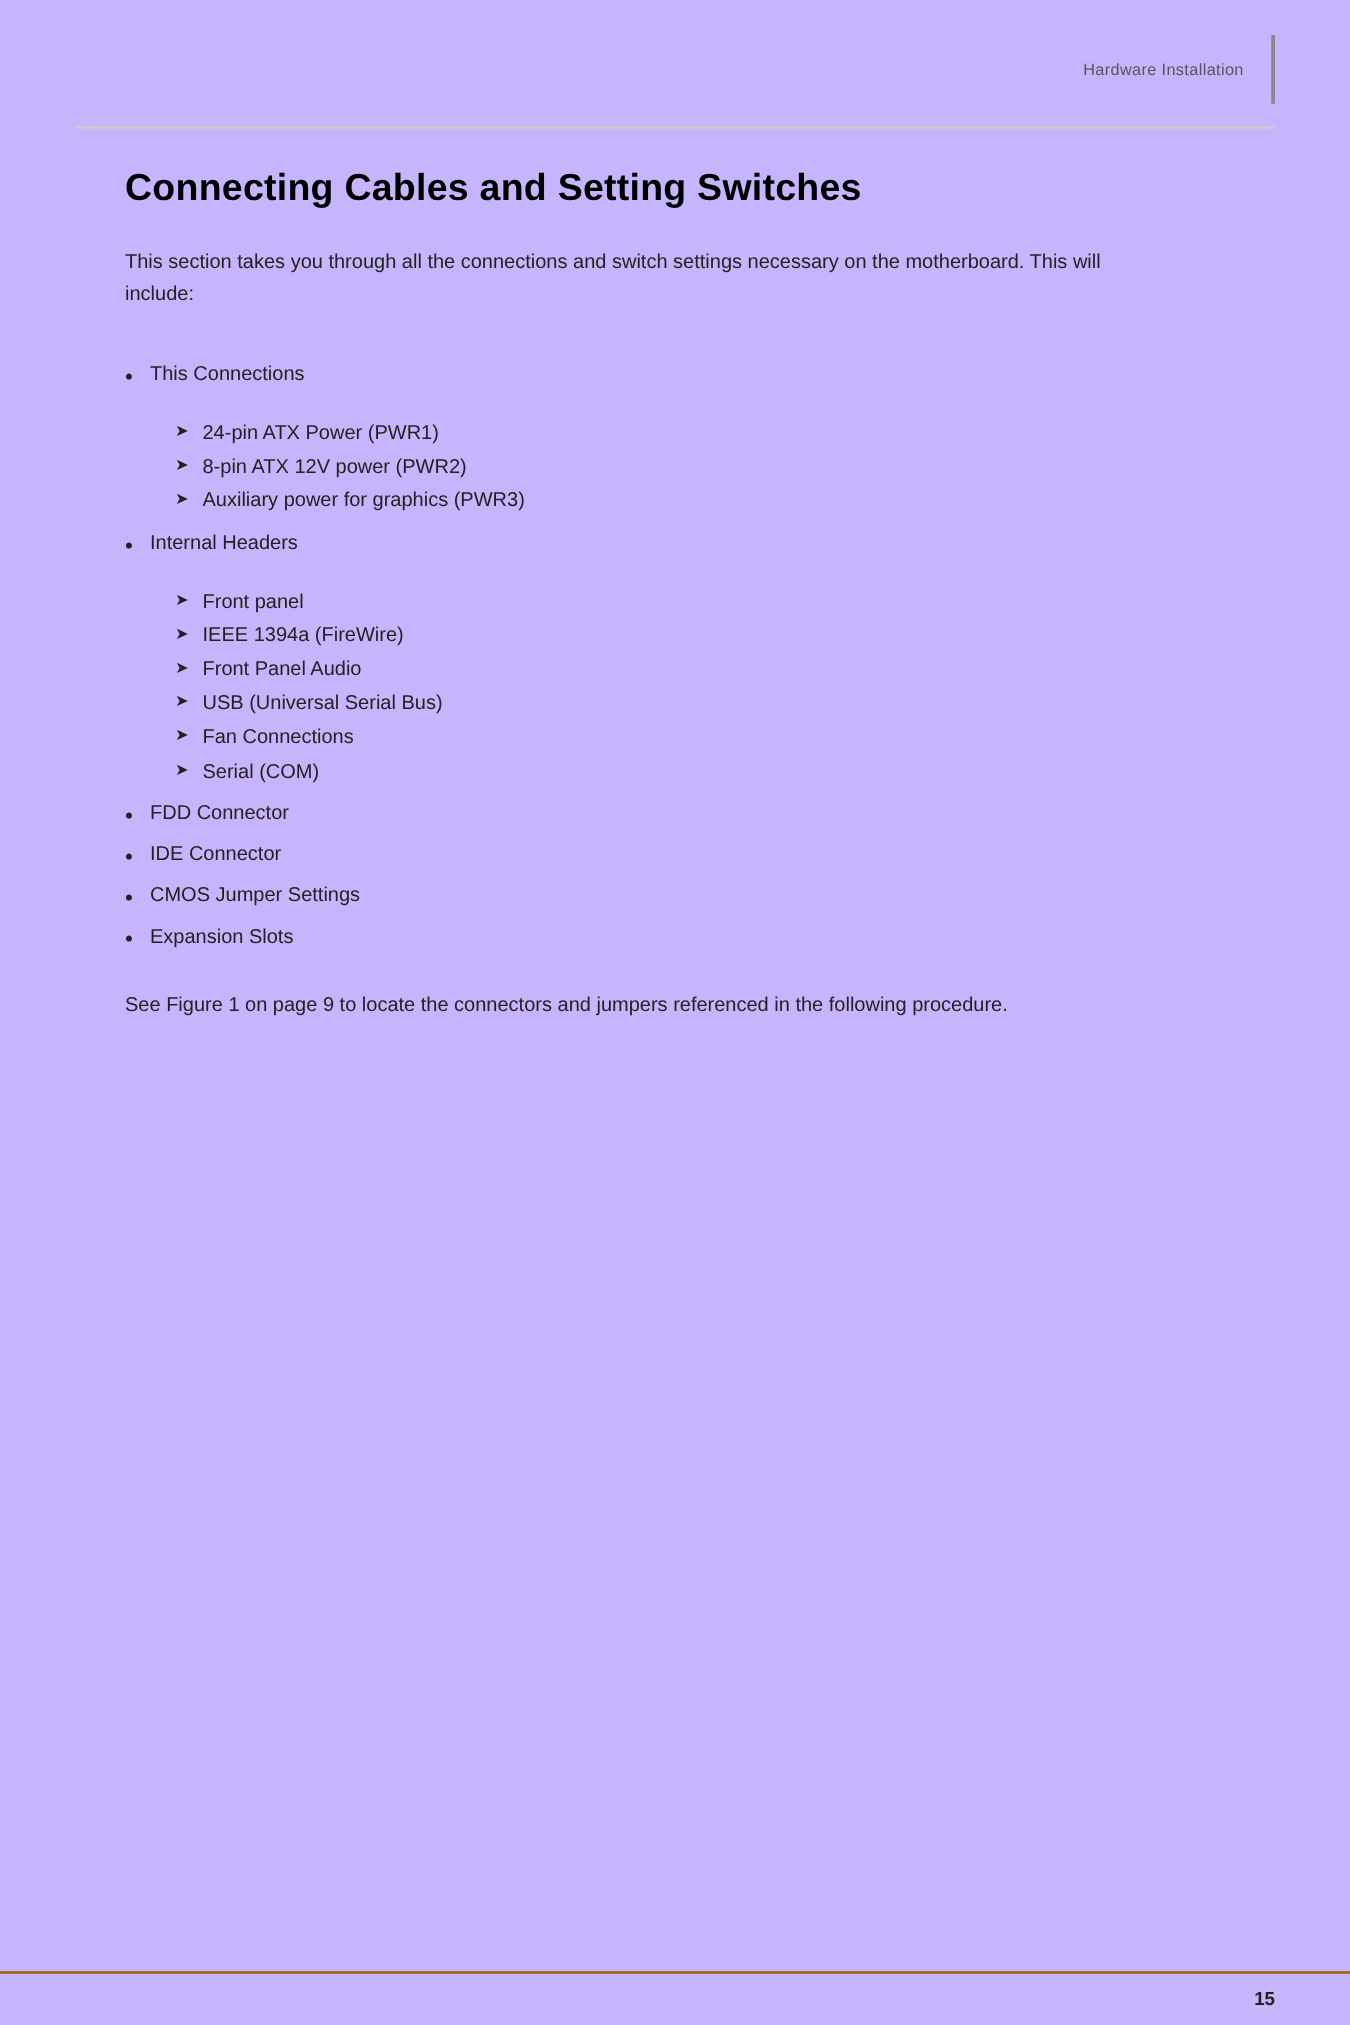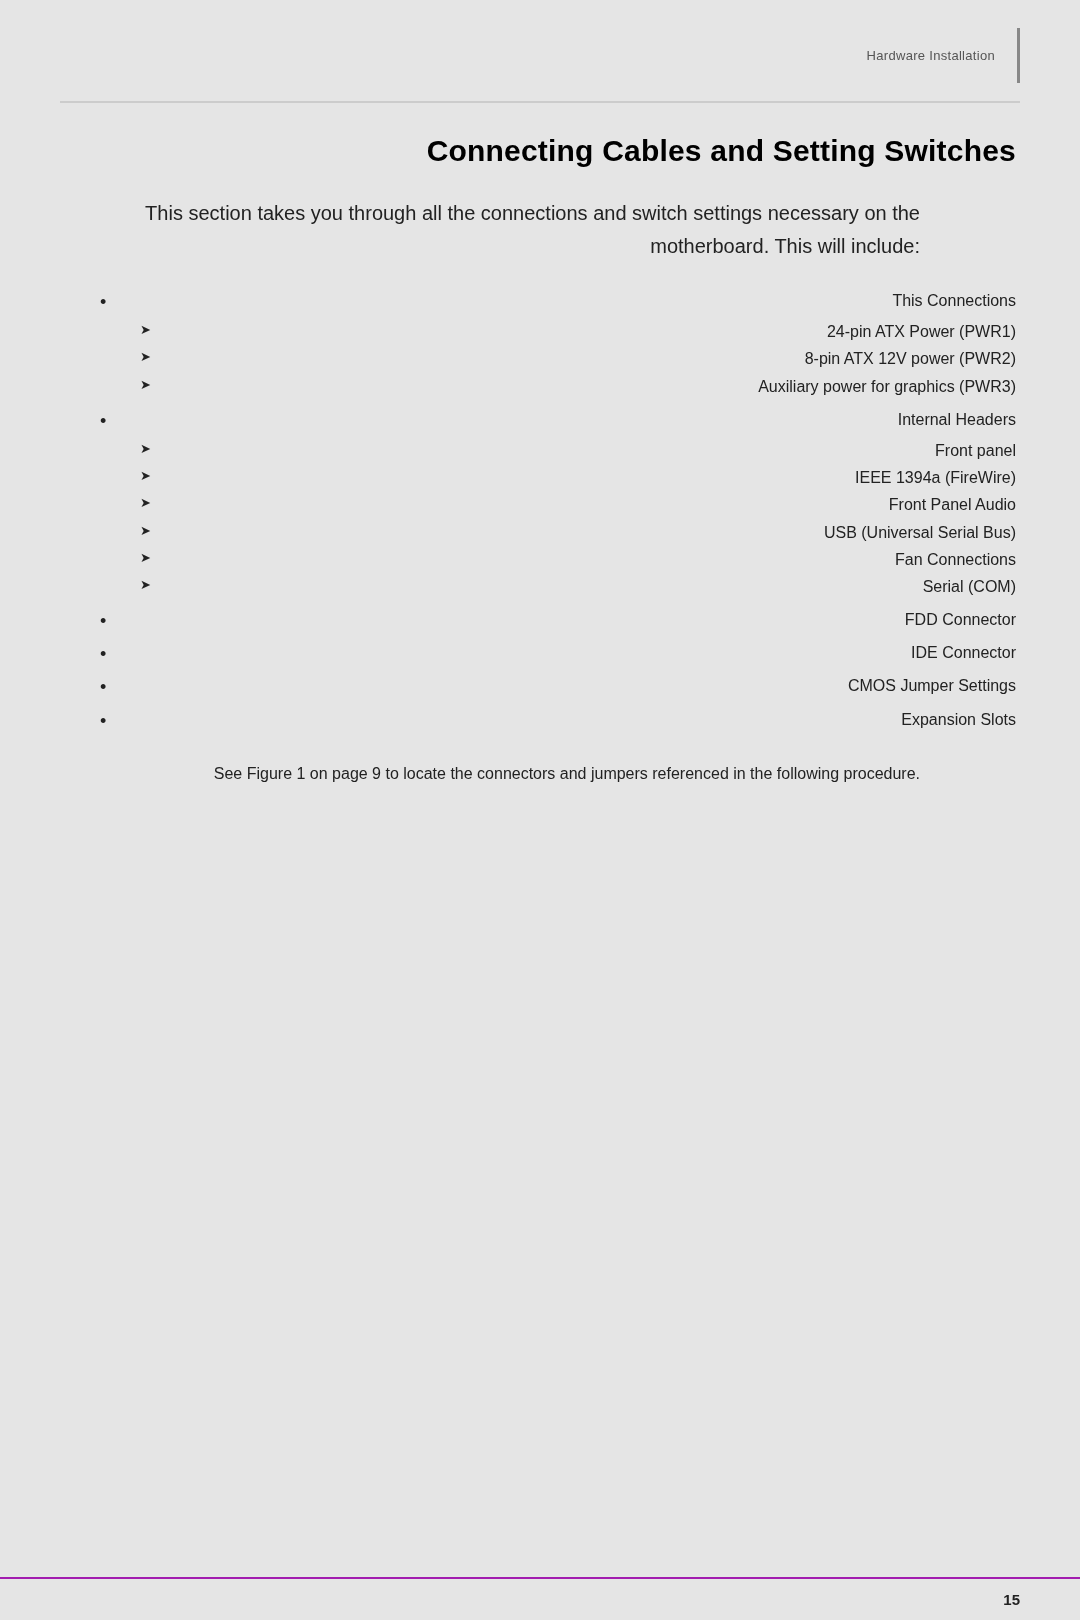--- a/index.html
+++ b/index.html
@@ -13,25 +13,24 @@
       font-family: 'Arial', 'Helvetica', sans-serif;
       width: 1080px;
       min-height: 1620px;
       position: relative;
       color: #1a1a1a;
     }
 
     .page-container {
       width: 1080px;
       min-height: 1620px;
-      background: #e5e5e5;
+      background: #c4b5fd;
       position: relative;
       display: flex;
       flex-direction: column;
-      text-align: right;
     }
 
     
     .header-area {
       display: flex;
       justify-content: flex-end;
       align-items: flex-start;
       padding: 28px 60px 0 60px;
       border-bottom: none;
     }
@@ -71,24 +70,24 @@
     .section-title {
       font-size: 30px;
       font-weight: 900;
       color: #000000;
       margin-bottom: 28px;
       line-height: 1.2;
       letter-spacing: 0.2px;
     }
 
     .intro-text {
-      font-size: 20px;
+      font-size: 16px;
       line-height: 1.65;
       color: #222222;
-      margin-bottom: 24px;
+      margin-bottom: 36px;
       max-width: 820px;
     }
 
     
     .bullet-list {
       list-style: none;
       margin-bottom: 10px;
     }
 
     .bullet-item {
@@ -105,21 +104,21 @@
       position: absolute;
       left: 0;
       top: 0;
       font-size: 18px;
       color: #222222;
     }
 
     
     .sub-list {
       list-style: none;
-      margin-top: 4px;
+      margin-top: 20px;
       margin-bottom: 4px;
       padding-left: 20px;
     }
 
     .sub-item {
       font-size: 16px;
       line-height: 1.7;
       color: #222222;
       position: relative;
       padding-left: 22px;
@@ -145,21 +144,21 @@
     
     .footer-area {
       position: absolute;
       bottom: 0;
       left: 0;
       right: 0;
       display: flex;
       justify-content: flex-end;
       align-items: center;
       padding: 12px 60px;
-      border-top: 2px solid #a21caf;
+      border-top: 2px solid #a16207;
     }
 
     .page-number {
       font-size: 15px;
       font-weight: bold;
       color: #222222;
     }
   </style>
 </head>
 <body>

